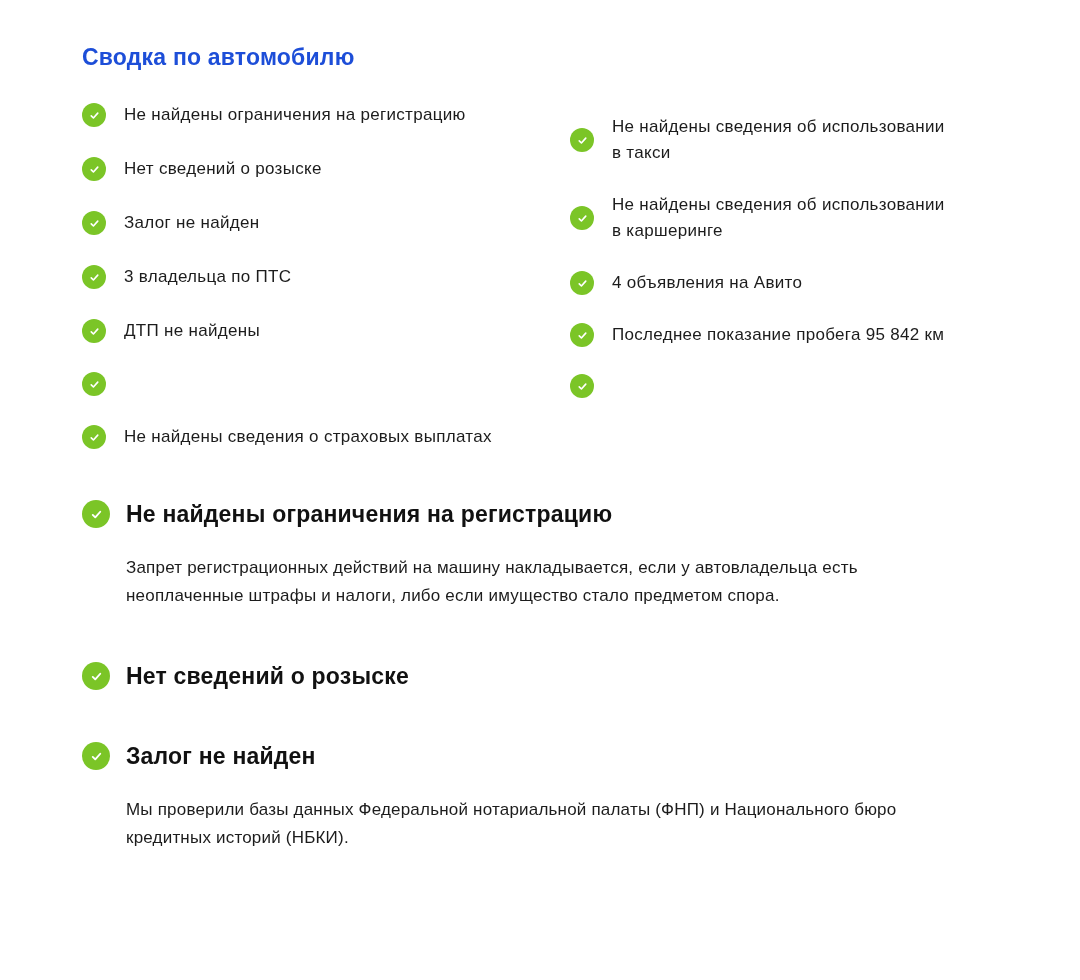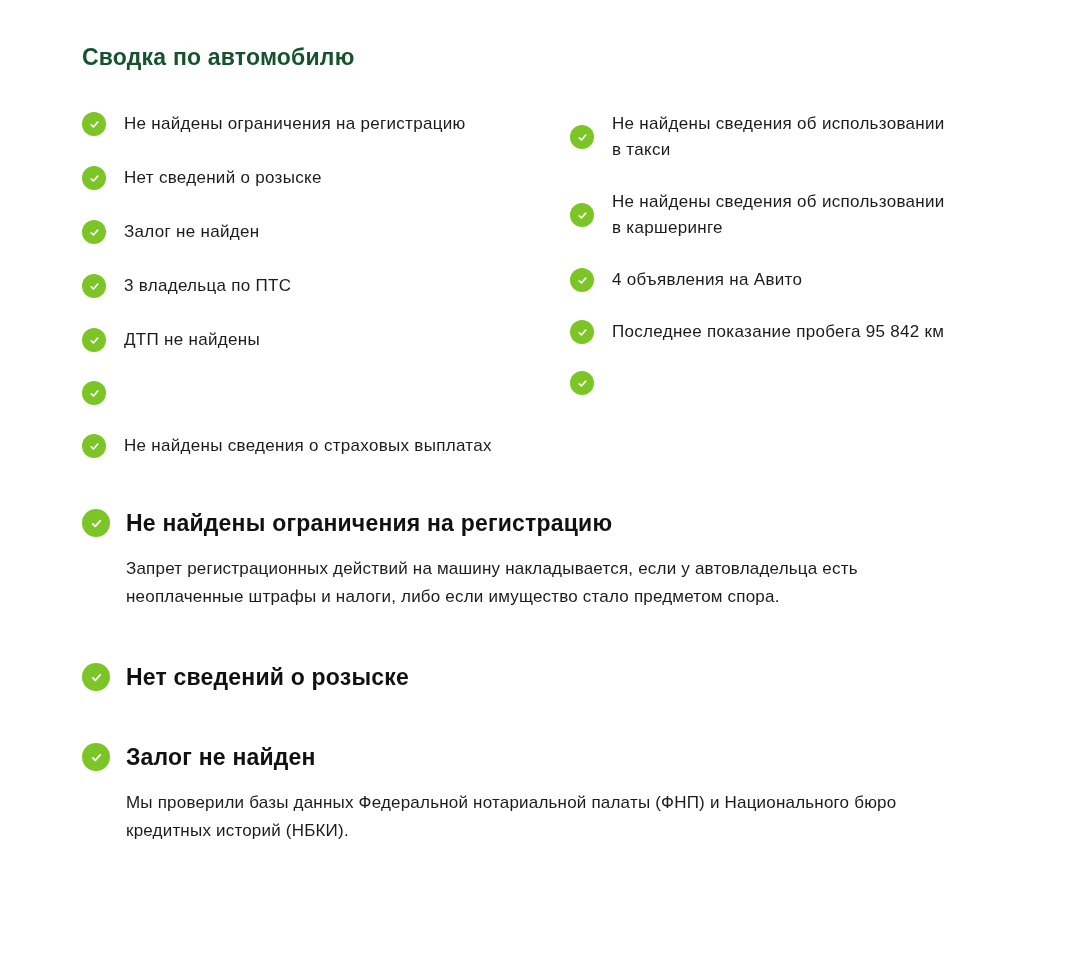--- a/index.html
+++ b/index.html
@@ -8,46 +8,46 @@
   }
   *{box-sizing:border-box;}
   html,body{margin:0;padding:0;}
   body{
     width:1080px;height:980px;background:#ffffff;
     font-family:"Liberation Sans", sans-serif;color:var(--text);
     overflow:hidden;
   }
   .page{padding:44px 56px 0 82px;}
   h1{
-    font-size:23px;font-weight:700;margin:0 0 40px 0;letter-spacing:.2px;color:#14532d;
+    font-size:23px;font-weight:700;margin:0 0 31px 0;letter-spacing:.2px;color:#1d4ed8;
   }
   .columns{display:flex;align-items:flex-start;}
   .col{display:flex;flex-direction:column;}
   .col-left{width:488px;}
-  .col-right{flex:1;min-width:0;}
+  .col-right{flex:1;min-width:0;margin-top:12px;}
   .item{display:flex;align-items:center;gap:18px;}
   .col-left .item + .item{margin-top:28px;}
   .col-right .item + .item{margin-top:26px;}
   .item-label{
     font-size:17px;line-height:26px;letter-spacing:.3px;white-space:pre-line;
   }
   .check-badge{
     width:24px;height:24px;border-radius:50%;background:var(--green);
     display:flex;align-items:center;justify-content:center;flex:none;
   }
   .check-badge svg{display:block;}
   .sections{margin-top:50px;}
   .section + .section{margin-top:52px;}
   .section-head{display:flex;align-items:center;gap:16px;}
   .section-head .check-badge{width:28px;height:28px;}
   .section-title{
     font-size:23px;font-weight:700;margin:0;letter-spacing:.2px;color:#111;
   }
   .section-body{
-    margin:18px 0 0 44px;font-size:17px;line-height:28px;letter-spacing:.2px;
+    margin:26px 0 0 44px;font-size:17px;line-height:28px;letter-spacing:.2px;
     max-width:900px;white-space:pre-line;
   }
 </style>
 </head>
 <body>
 
 <div class="page">
   <h1>Сводка по автомобилю</h1>
 
   <div class="columns">

